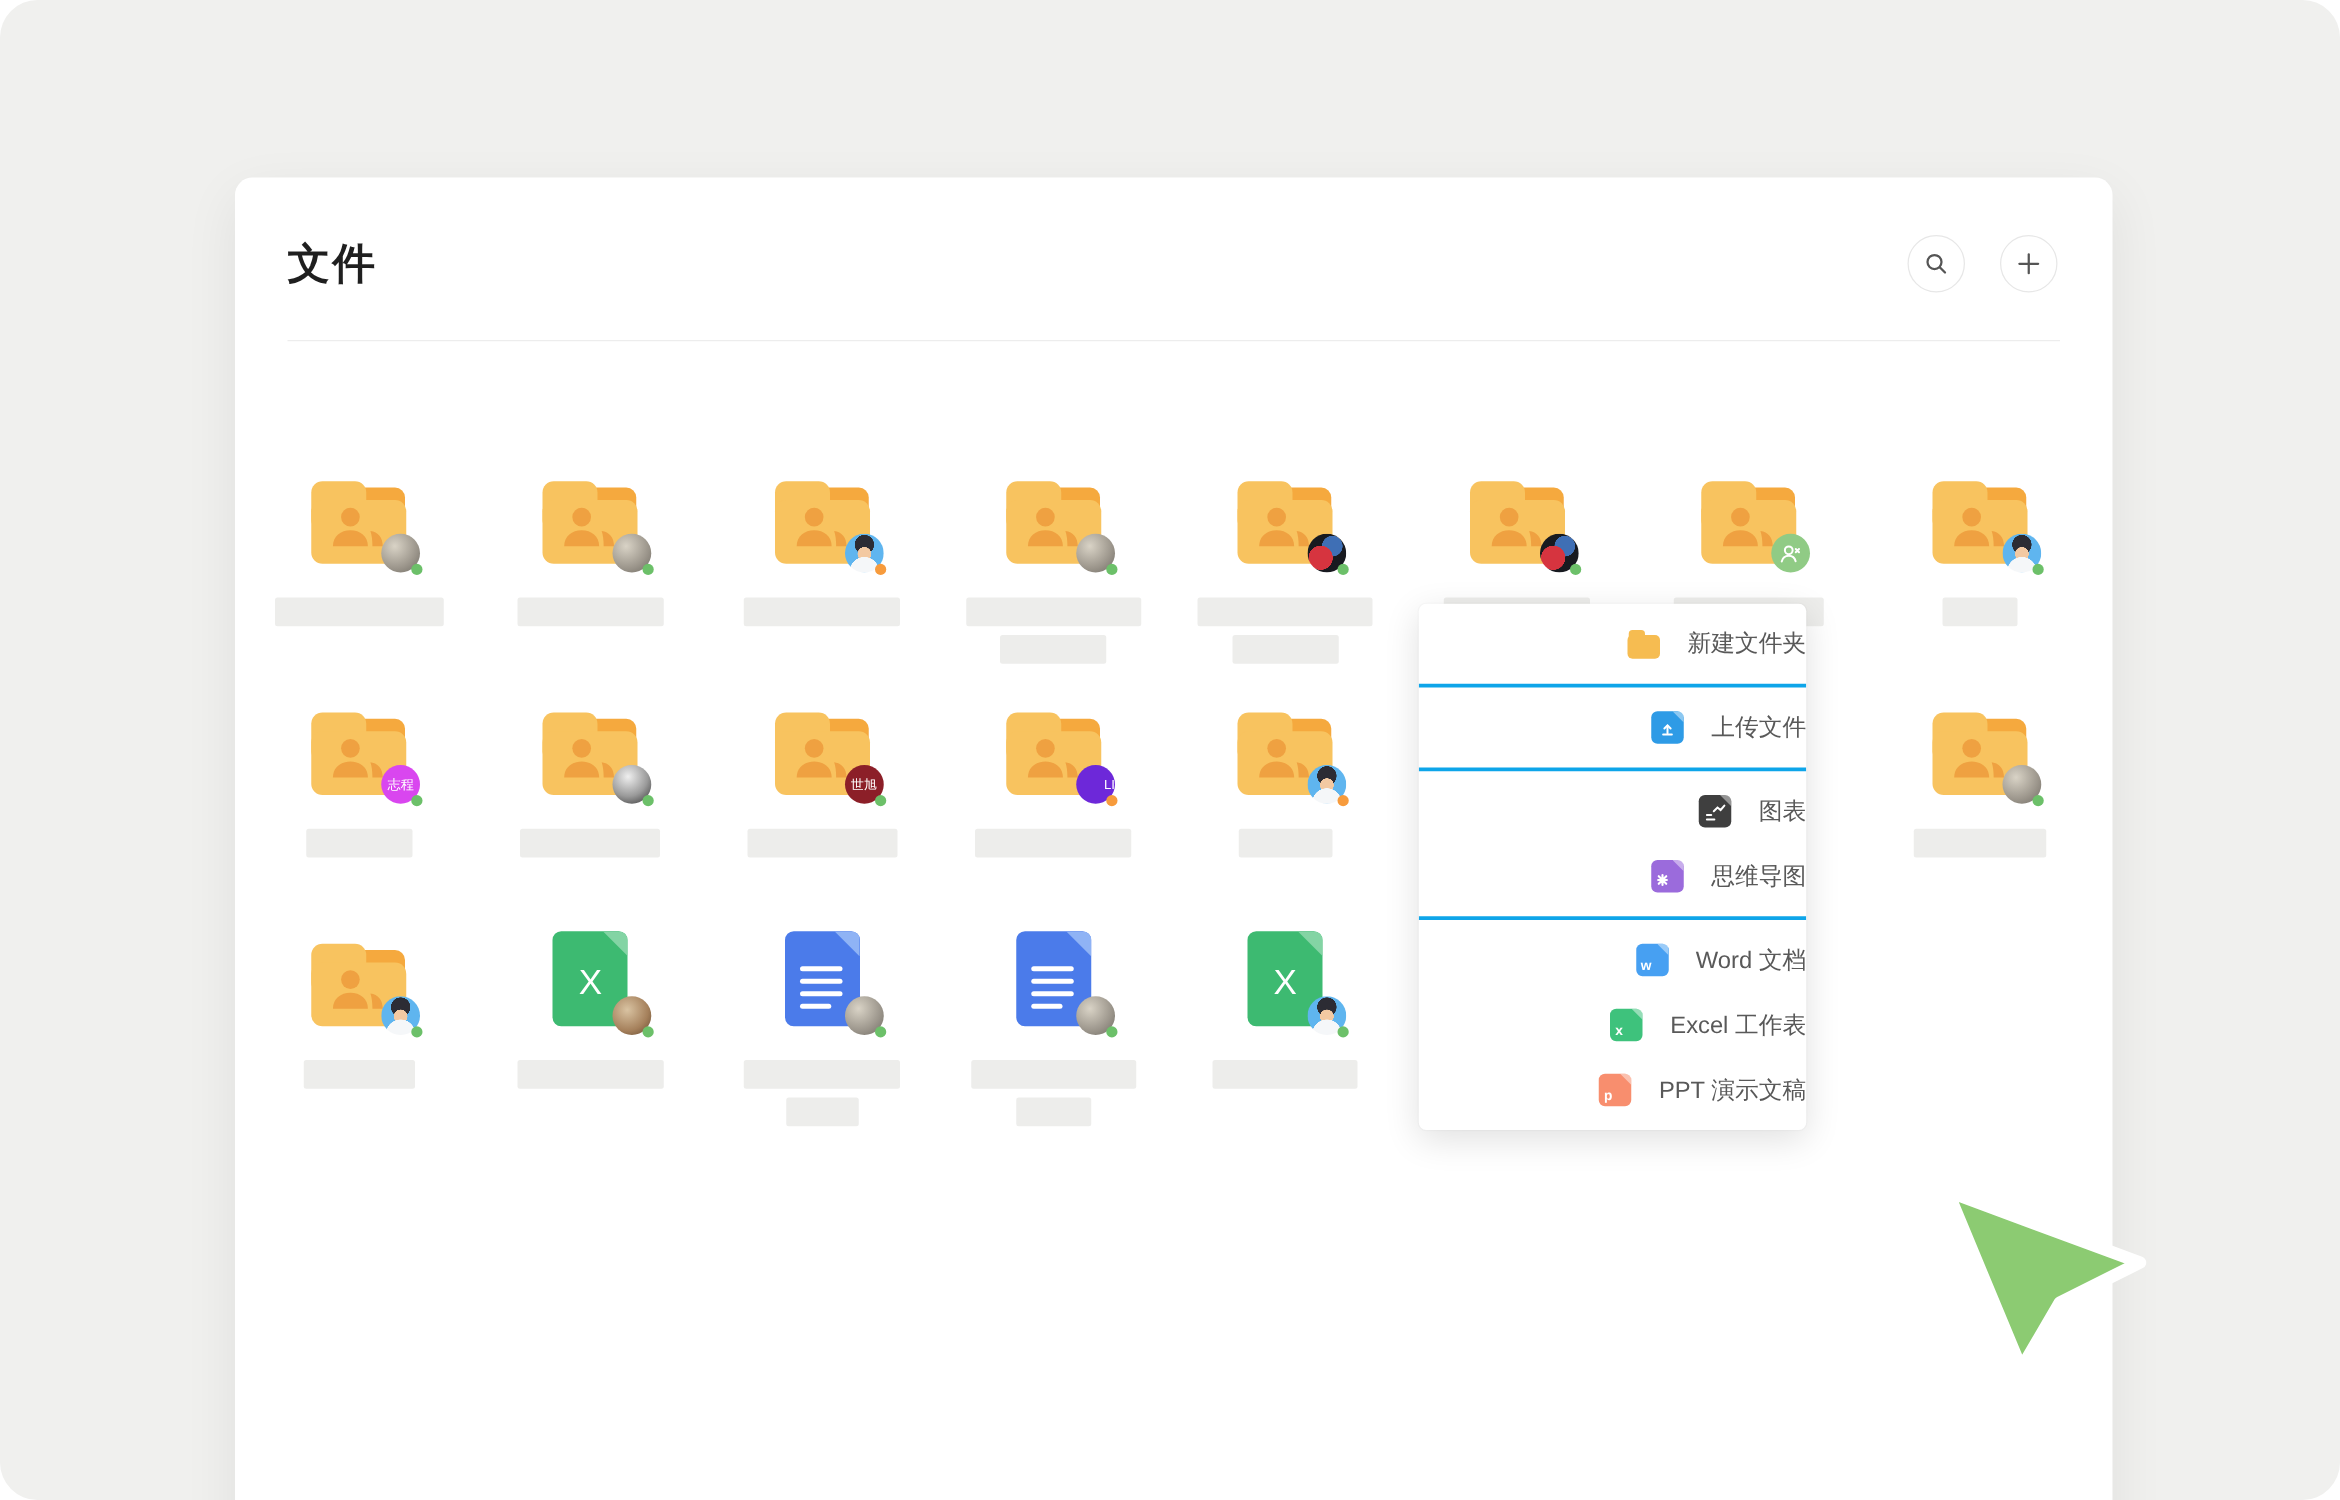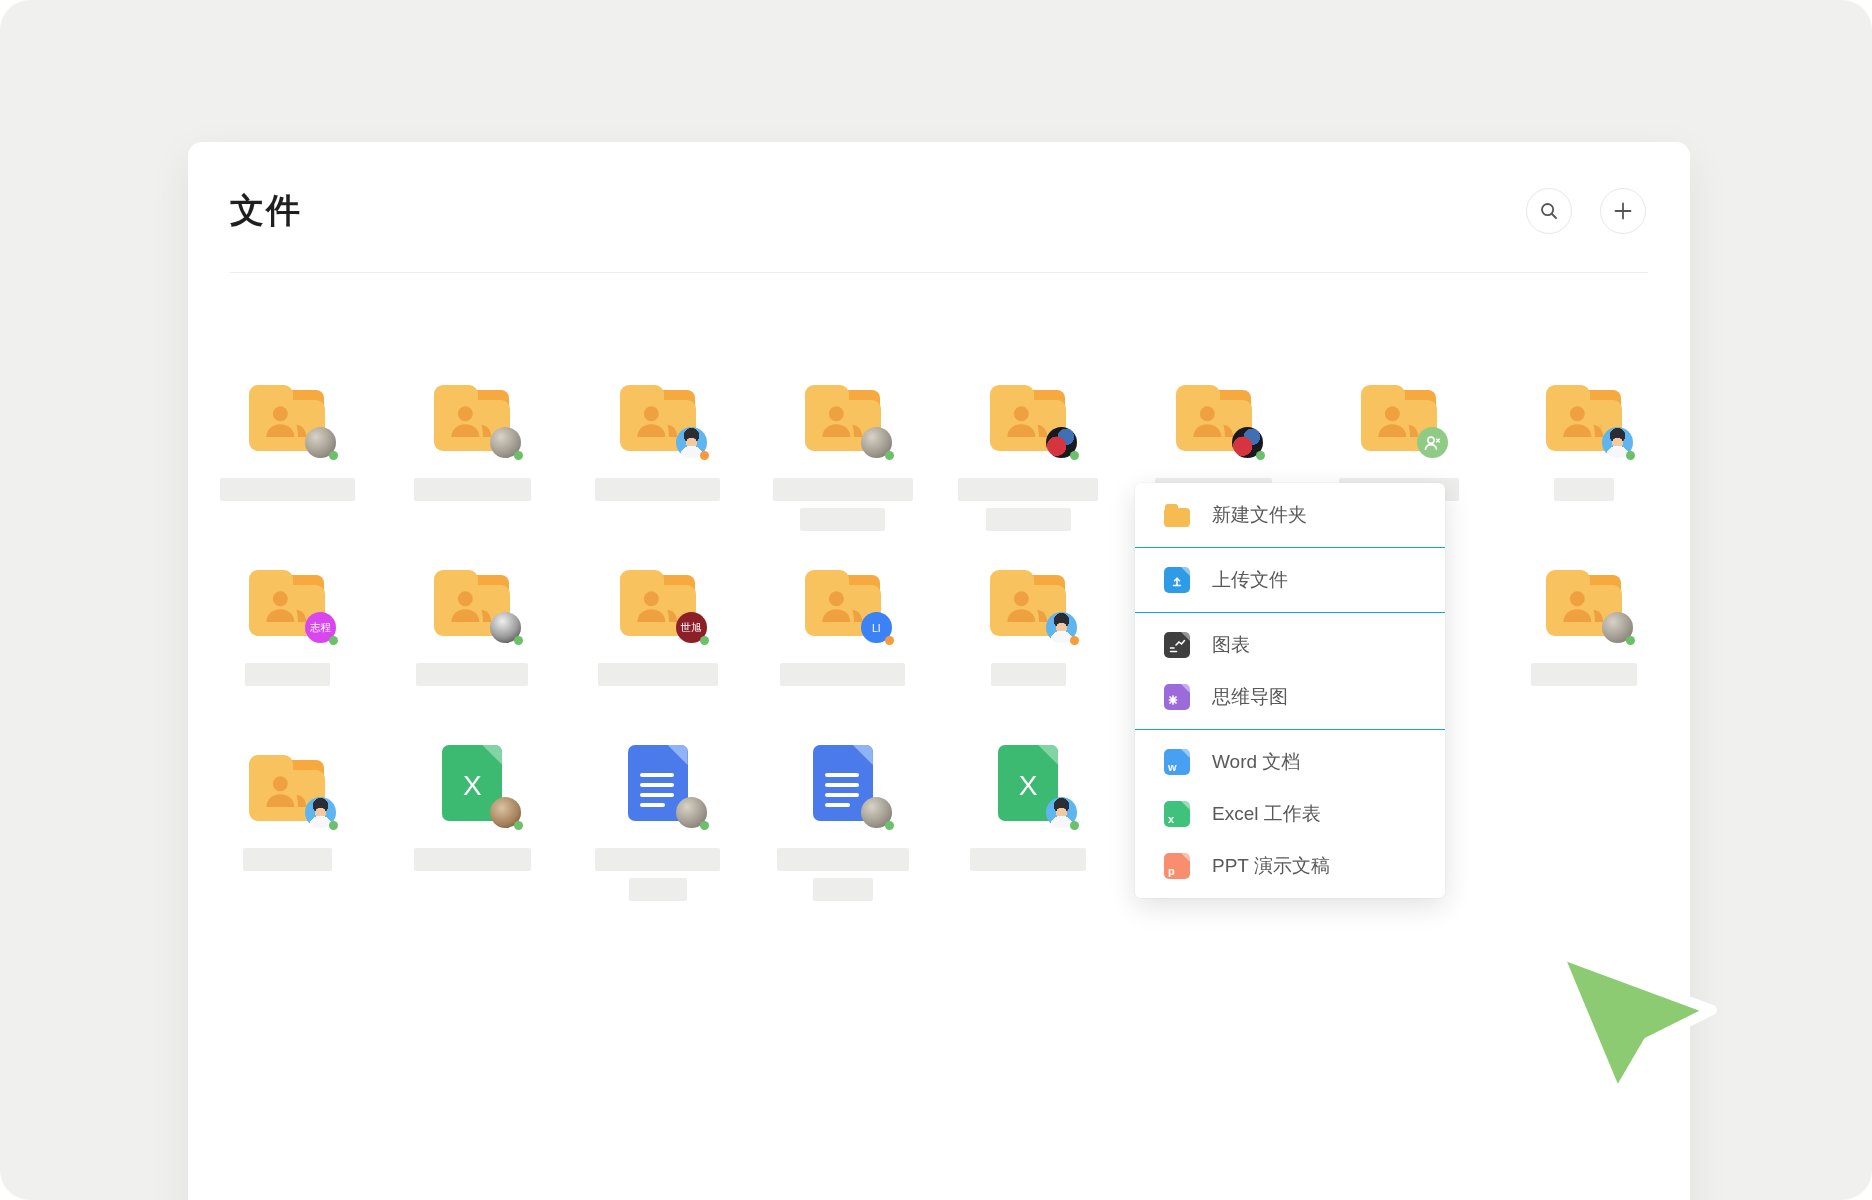--- a/index.html
+++ b/index.html
@@ -113,23 +113,23 @@
   .dot.green{background:#6cc069;}
   .dot.orange{background:#f79b3c;}
   
   .menu{
     position:absolute;left:1135px;top:483px;width:310px;
     background:#fff;border-radius:6px;
     box-shadow:0 8px 28px rgba(0,0,0,0.12),0 0 0 1px rgba(0,0,0,0.02);
     z-index:20;overflow:hidden;
   }
   .menu-group{padding:6px 0;}
-  .menu-group + .menu-group{border-top:1px solid #0ea5e9;}
+  .menu-group + .menu-group{border-top:3px solid #0ea5e9;}
   .menu-item{
-    height:52px;display:flex;align-items:center;cursor:pointer;padding-left:29px;
+    height:52px;display:flex;align-items:center;cursor:pointer;padding-left:29px;justify-content:flex-end;
   }
   .menu-item .mi{position:relative;width:26px;height:26px;flex:0 0 26px;}
   .menu-item .label{margin-left:22px;font-size:19px;color:#595959;}
   
   .mi-page{border-radius:5px;}
   .mi .pfold{position:absolute;top:0;right:0;width:9px;height:9px;clip-path:polygon(0 0,100% 100%,100% 0);background:rgba(255,255,255,0.45);}
   .mi .pletter{position:absolute;left:4px;bottom:2px;color:#fff;font-size:11px;font-weight:700;}
   .mi-folder{position:relative;}
   .mi-folder .ftab{position:absolute;left:1px;top:2px;width:13px;height:8px;border-radius:3px 3px 0 0;background:#f6bc51;}
   .mi-folder .fbody{position:absolute;left:0;bottom:1px;width:26px;height:19px;border-radius:4px;background:#f6bc51;}
@@ -435,21 +435,21 @@
               <span class="main"></span>
               <svg width="54" height="40" viewBox="0 0 40 30">
                 <g fill="#efa141">
                   <circle cx="15" cy="9.5" r="5.6"></circle>
                   <path d="M4.5 27c0-6 4.7-9.6 10.5-9.6S25.5 21 25.5 27z"></path>
                   <path d="M24.5 5.2a5 5 0 0 1 0 8.6 5 5 0 0 0 0-8.6z"></path>
                   <path d="M27 17.8c4.6.6 7.4 3.8 7.4 9.2h-6.2c0-3.8-.4-6.8-1.2-9.2z"></path>
                 </g>
               </svg>
             </div>
-            <span class="avatar av-initials" style="background: #3b82f6;">
+            <span class="avatar av-initials" style="background: #6d28d9; justify-content: flex-end;">
               <span>LI</span>
               <span class="dot orange"></span>
             </span>
           </div>
           <div class="bars">
             <span class="bar" style="width: 125px;"></span>
           </div>
         </div>
         <div class="cell" style="left: 747.7px; top: 412px;">
           <div class="icon-box">

